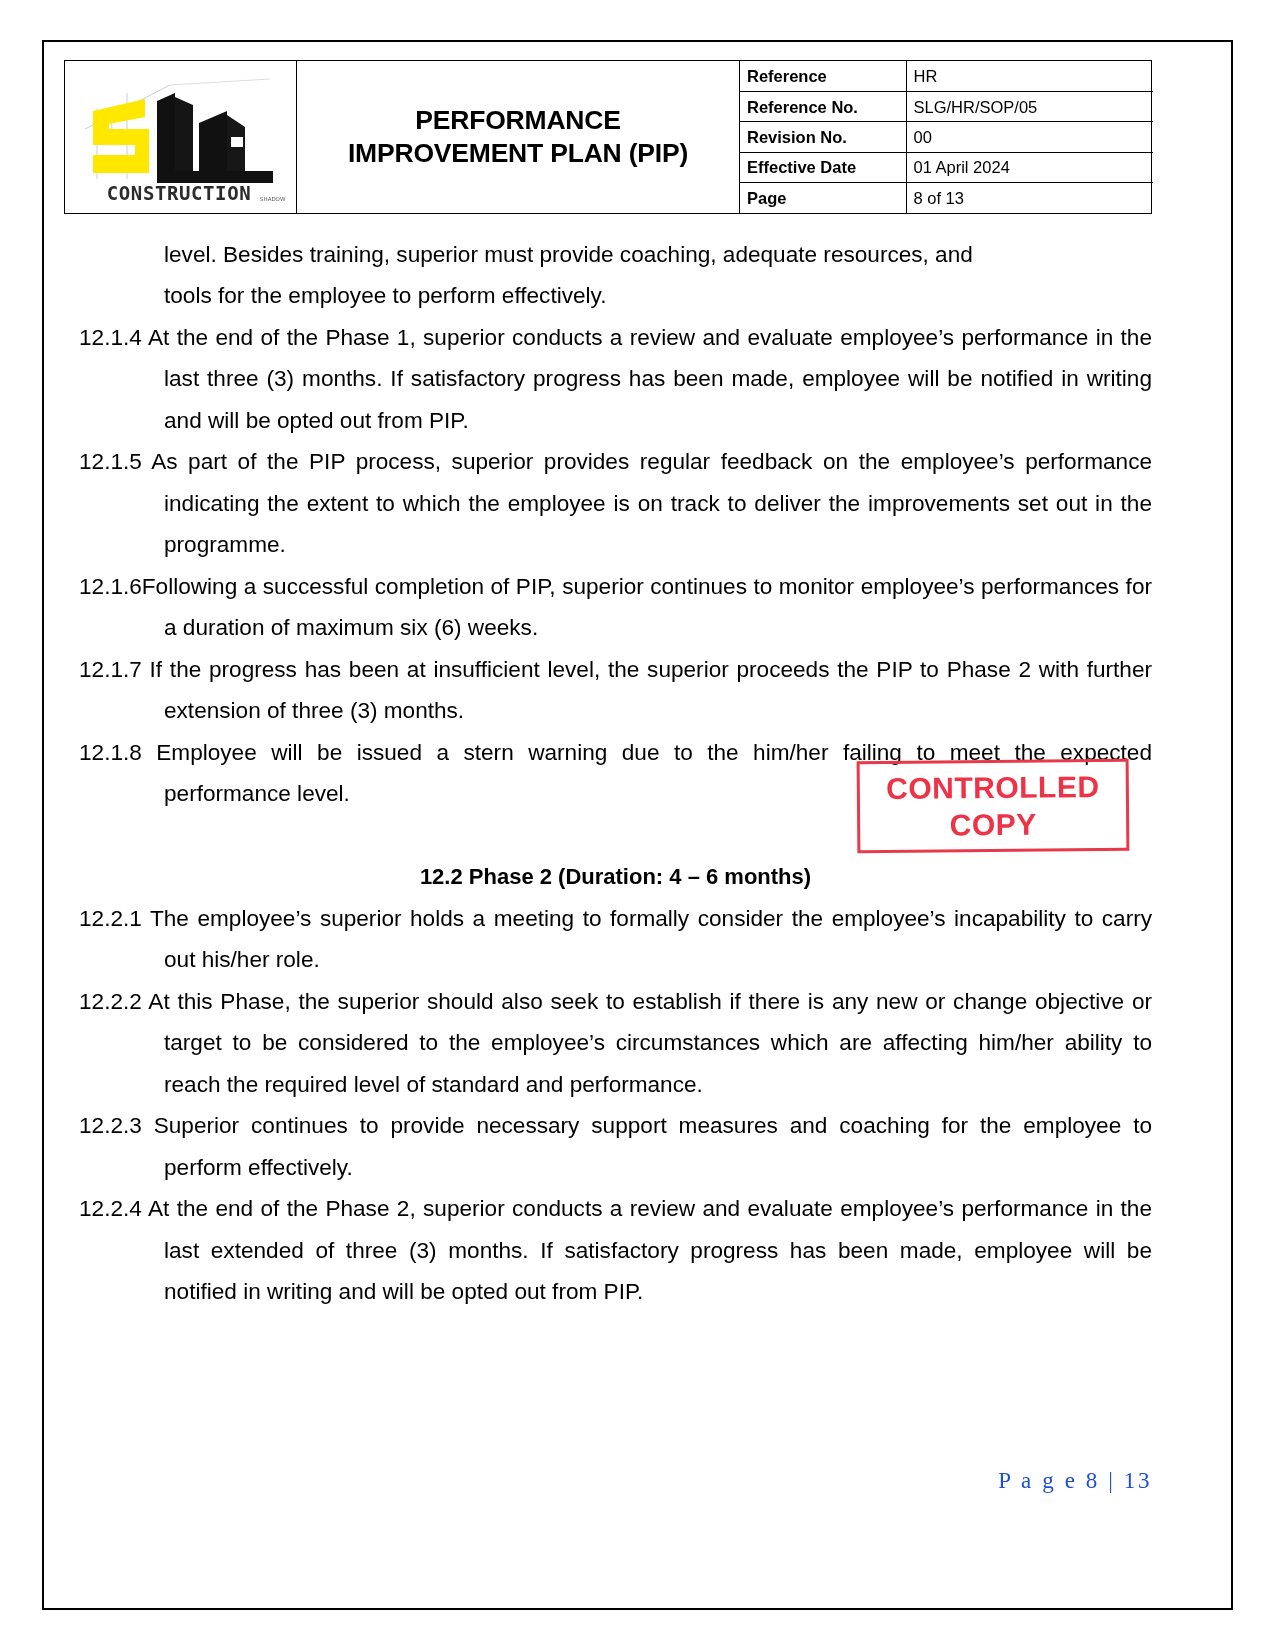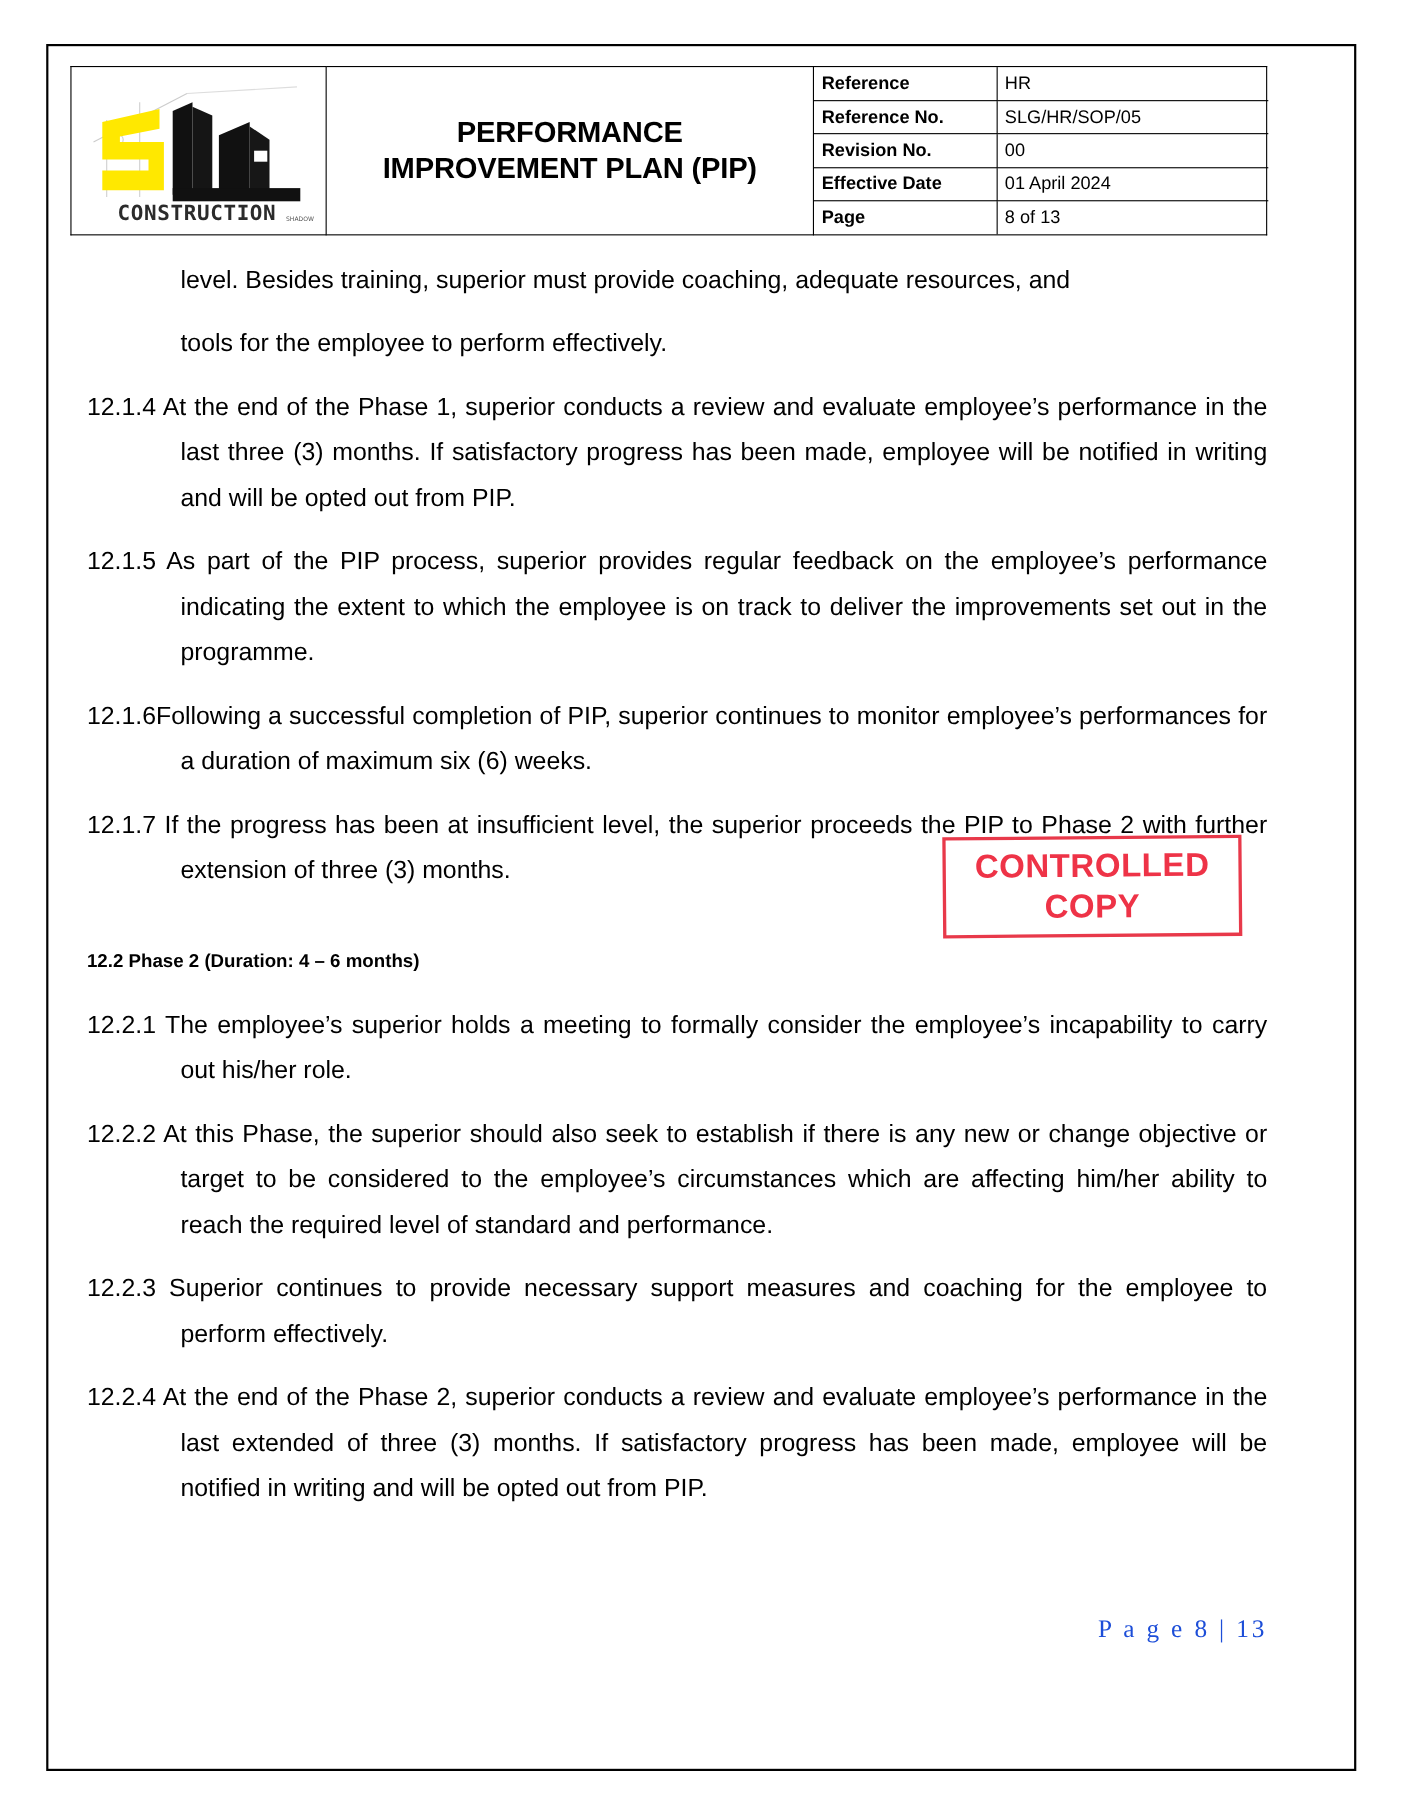--- a/index.html
+++ b/index.html
@@ -93,21 +93,21 @@
   
   .doc-body {
     margin-top: 20px;
     width: 1088px;
     position: relative;
     font-size: 22.6px;
     color: #000;
   }
 
   p.clause {
-    margin: 16px 0 0 0;
+    margin: 0 0 0 0;
     padding: 0;
     text-align: justify;
     text-justify: inter-word;
     line-height: 41.5px;
     font-size: 22.6px;
     font-family: "Liberation Sans", sans-serif;
   }
   
   p.clause.lvl {
     padding-left: 85px;
@@ -116,23 +116,24 @@
   }
   p.clause.cont {
     padding-left: 85px;
     margin-left: 15px;
   }
 
   p.heading {
     margin: 0;
     padding: 0;
     font-weight: bold;
-    font-size: 17px;
+    font-size: 22px;
     line-height: 41.5px;
     margin-left: 15px;
+    text-align: center;
   }
   .spacer { height: 41.5px; }
 
   
   .stamp {
     position: absolute;
     left: 793px;
     top: 526px;
     width: 272px;
     height: 92px;
@@ -243,20 +244,21 @@
 
     <div class="doc-body">
 
       <p class="clause cont">level. Besides training, superior must provide coaching, adequate resources, and</p>
       <p class="clause cont">tools for the employee to perform effectively.</p>
 
       <p class="clause lvl">12.1.4 At the end of the Phase 1, superior conducts a review and evaluate employee’s performance in the last three (3) months. If satisfactory progress has been made, employee will be notified in writing and will be opted out from PIP.</p>
       <p class="clause lvl">12.1.5 As part of the PIP process, superior provides regular feedback on the employee’s performance indicating the extent to which the employee is on track to deliver the improvements set out in the programme.</p>
       <p class="clause lvl">12.1.6Following a successful completion of PIP, superior continues to monitor employee’s performances for a duration of maximum six (6) weeks.</p>
       <p class="clause lvl">12.1.7 If the progress has been at insufficient level, the superior proceeds the PIP to Phase 2 with further extension of three (3) months.</p>
+      <p class="clause lvl">12.1.8 Employee will be issued a stern warning due to the him/her failing to meet the expected performance level.</p>
 
       <div class="spacer"></div>
 
       <p class="heading">12.2 Phase 2 (Duration: 4 – 6 months)</p>
 
       <p class="clause lvl">12.2.1 The employee’s superior holds a meeting to formally consider the employee’s incapability to carry out his/her role.</p>
       <p class="clause lvl">12.2.2 At this Phase, the superior should also seek to establish if there is any new or change objective or target to be considered to the employee’s circumstances which are affecting him/her ability to reach the required level of standard and performance.</p>
       <p class="clause lvl">12.2.3 Superior continues to provide necessary support measures and coaching for the employee to perform effectively.</p>
       <p class="clause lvl">12.2.4 At the end of the Phase 2, superior conducts a review and evaluate employee’s performance in the last extended of three (3) months. If satisfactory progress has been made, employee will be notified in writing and will be opted out from PIP.</p>
 

